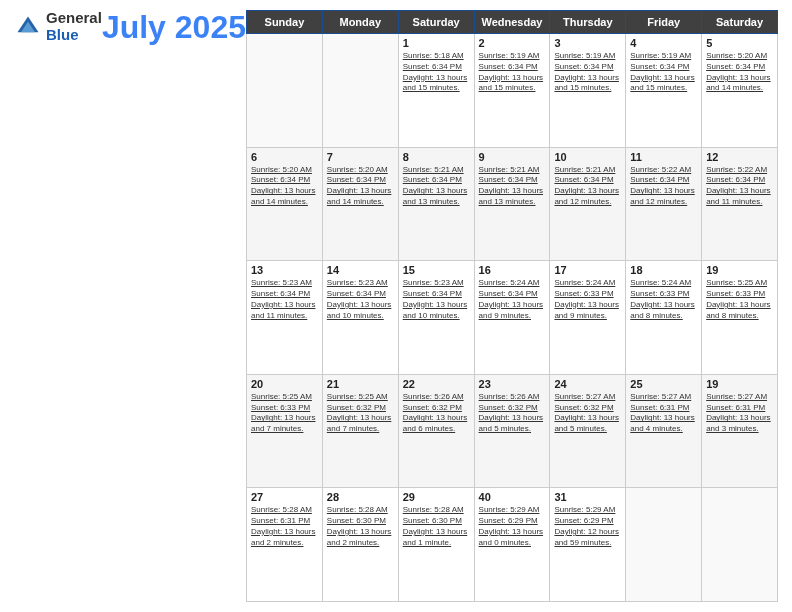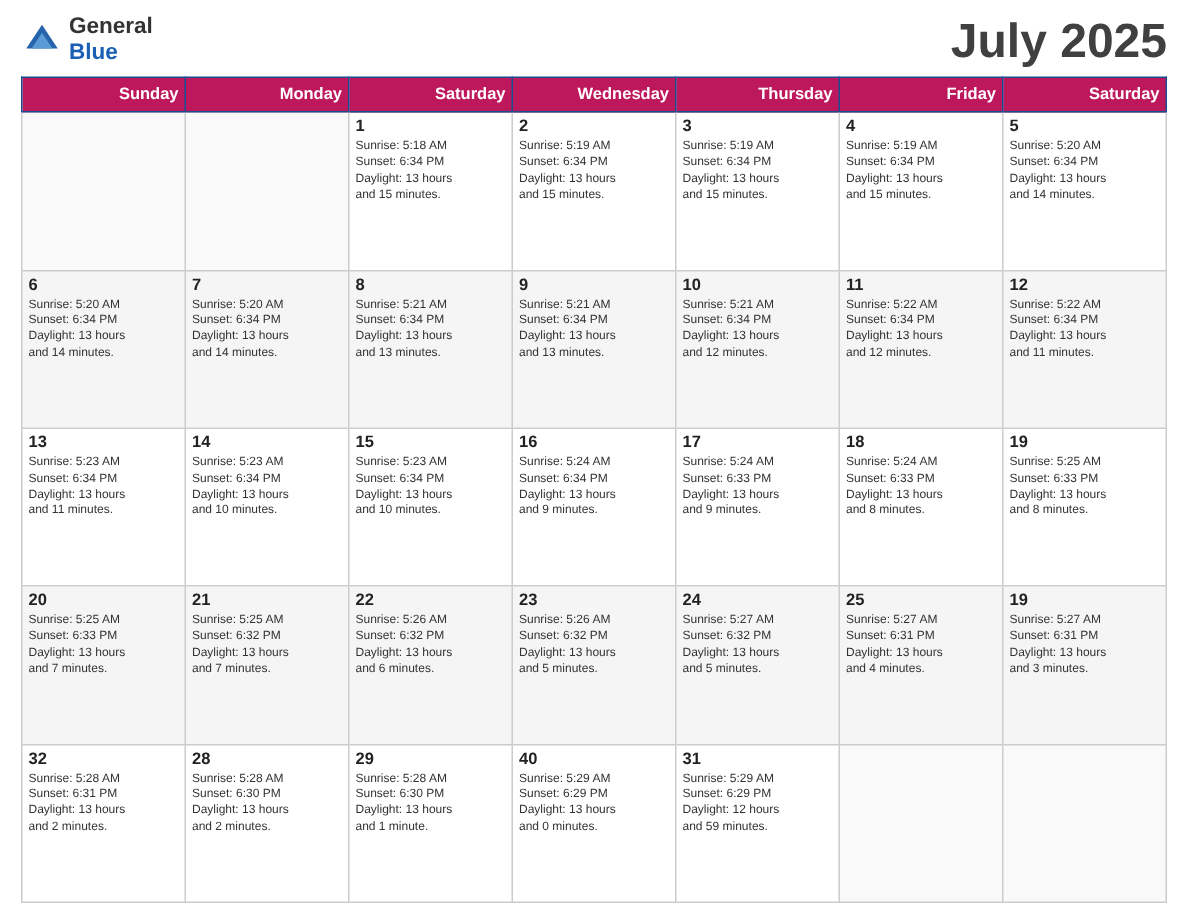--- a/index.html
+++ b/index.html
@@ -8,21 +8,21 @@
       background: #fff;
       width: 792px;
       height: 612px;
       overflow: hidden;
     }
     .page {
       width: 792px;
       height: 612px;
       padding: 10px 14px 10px 14px;
       display: flex;
-      flex-direction: column;
+      flex-direction: row;
     }
     .header {
       display: flex;
       justify-content: space-between;
       align-items: flex-start;
       margin-bottom: 6px;
     }
     .logo {
       display: flex;
       align-items: center;
@@ -46,41 +46,41 @@
     .logo-icon {
       width: 28px;
       height: 28px;
     }
     .title-block {
       text-align: right;
     }
     .title-month {
       font-size: 32px;
       font-weight: bold;
-      color: #404040;
+      color: #3b82f6;
       line-height: 1.1;
     }
     .title-location {
       font-size: 14px;
       color: #555;
     }
     .calendar {
       flex: 1;
       border: 1px solid #ccc;
       border-collapse: collapse;
       width: 100%;
       table-layout: fixed;
     }
     .calendar th {
-      background: #be185d;
+      background: #404040;
       color: #fff;
       font-size: 11px;
       font-weight: bold;
       padding: 5px 4px;
-      text-align: right;
+      text-align: center;
       border: 1px solid #1a4d8f;
     }
     .calendar td {
       border: 1px solid #ccc;
       vertical-align: top;
       padding: 3px 4px;
       font-size: 8.5px;
       color: #333;
       height: 78px;
     }
@@ -88,20 +88,21 @@
       font-size: 11px;
       font-weight: bold;
       color: #222;
       display: block;
       margin-bottom: 2px;
     }
     .day-info {
       font-size: 8px;
       line-height: 1.35;
       color: #333;
+      text-decoration: underline;
     }
     .empty-cell {
       background: #f9f9f9;
     }
     .row-alt {
       background: #f5f5f5;
     }
   </style>
 </head>
 <body>
@@ -323,21 +324,21 @@
           <td>
             <span class="day-num">19</span>
             <div class="day-info" style="white-space: pre-line;">Sunrise: 5:27 AM
 Sunset: 6:31 PM
 Daylight: 13 hours
 and 3 minutes.</div>
           </td>
         </tr>
         <tr>
           <td>
-            <span class="day-num">32</span>
+            <span class="day-num">27</span>
             <div class="day-info" style="white-space: pre-line;">Sunrise: 5:28 AM
 Sunset: 6:31 PM
 Daylight: 13 hours
 and 2 minutes.</div>
           </td>
           <td>
             <span class="day-num">28</span>
             <div class="day-info" style="white-space: pre-line;">Sunrise: 5:28 AM
 Sunset: 6:30 PM
 Daylight: 13 hours

